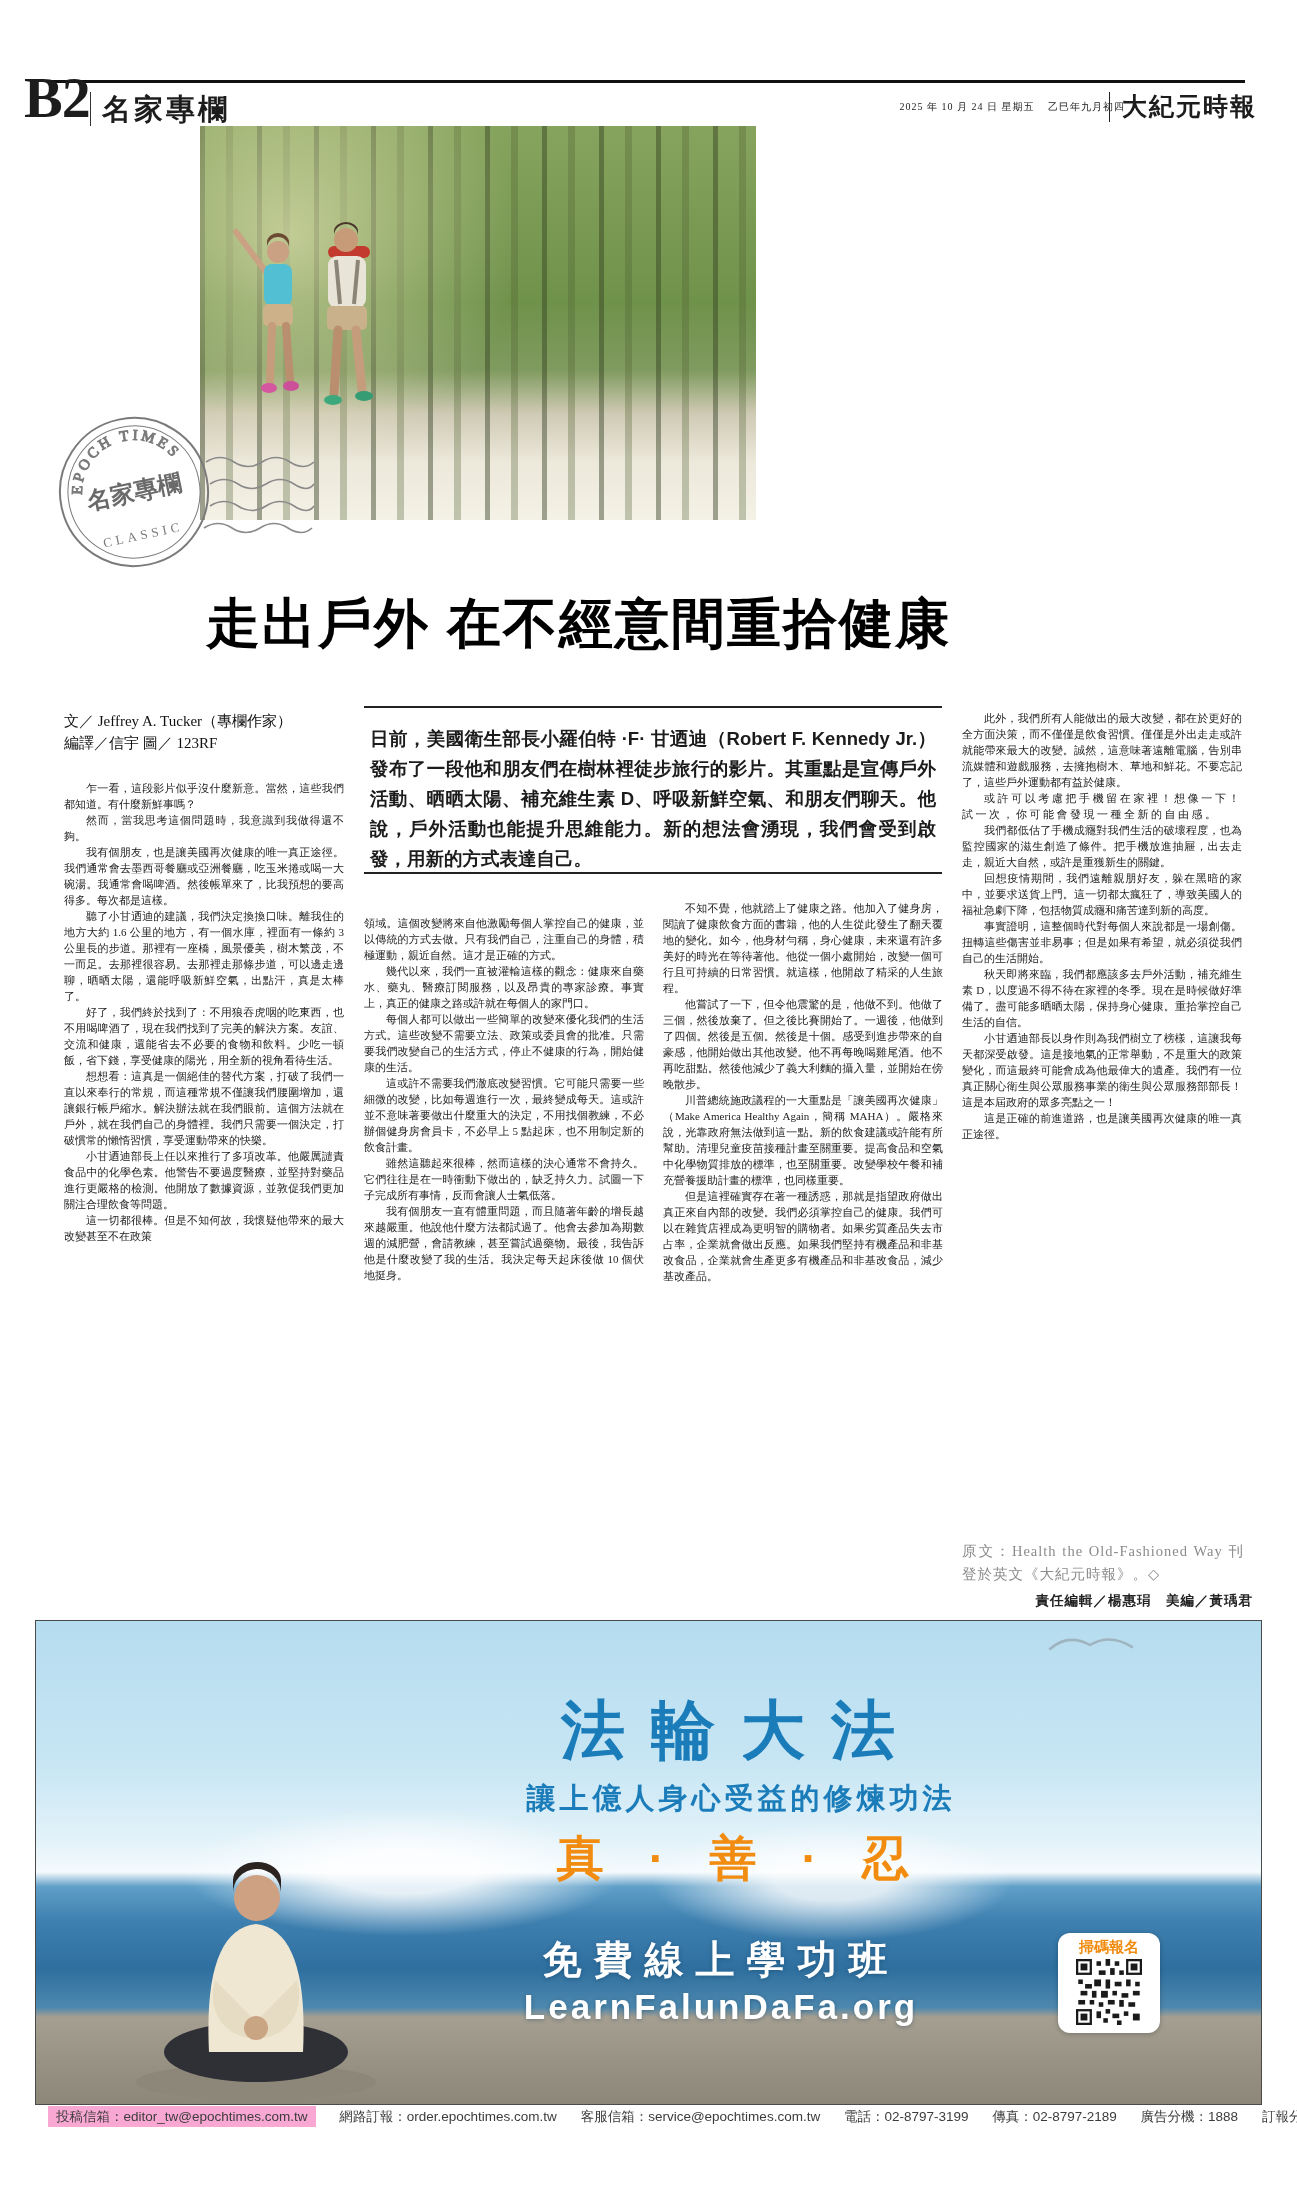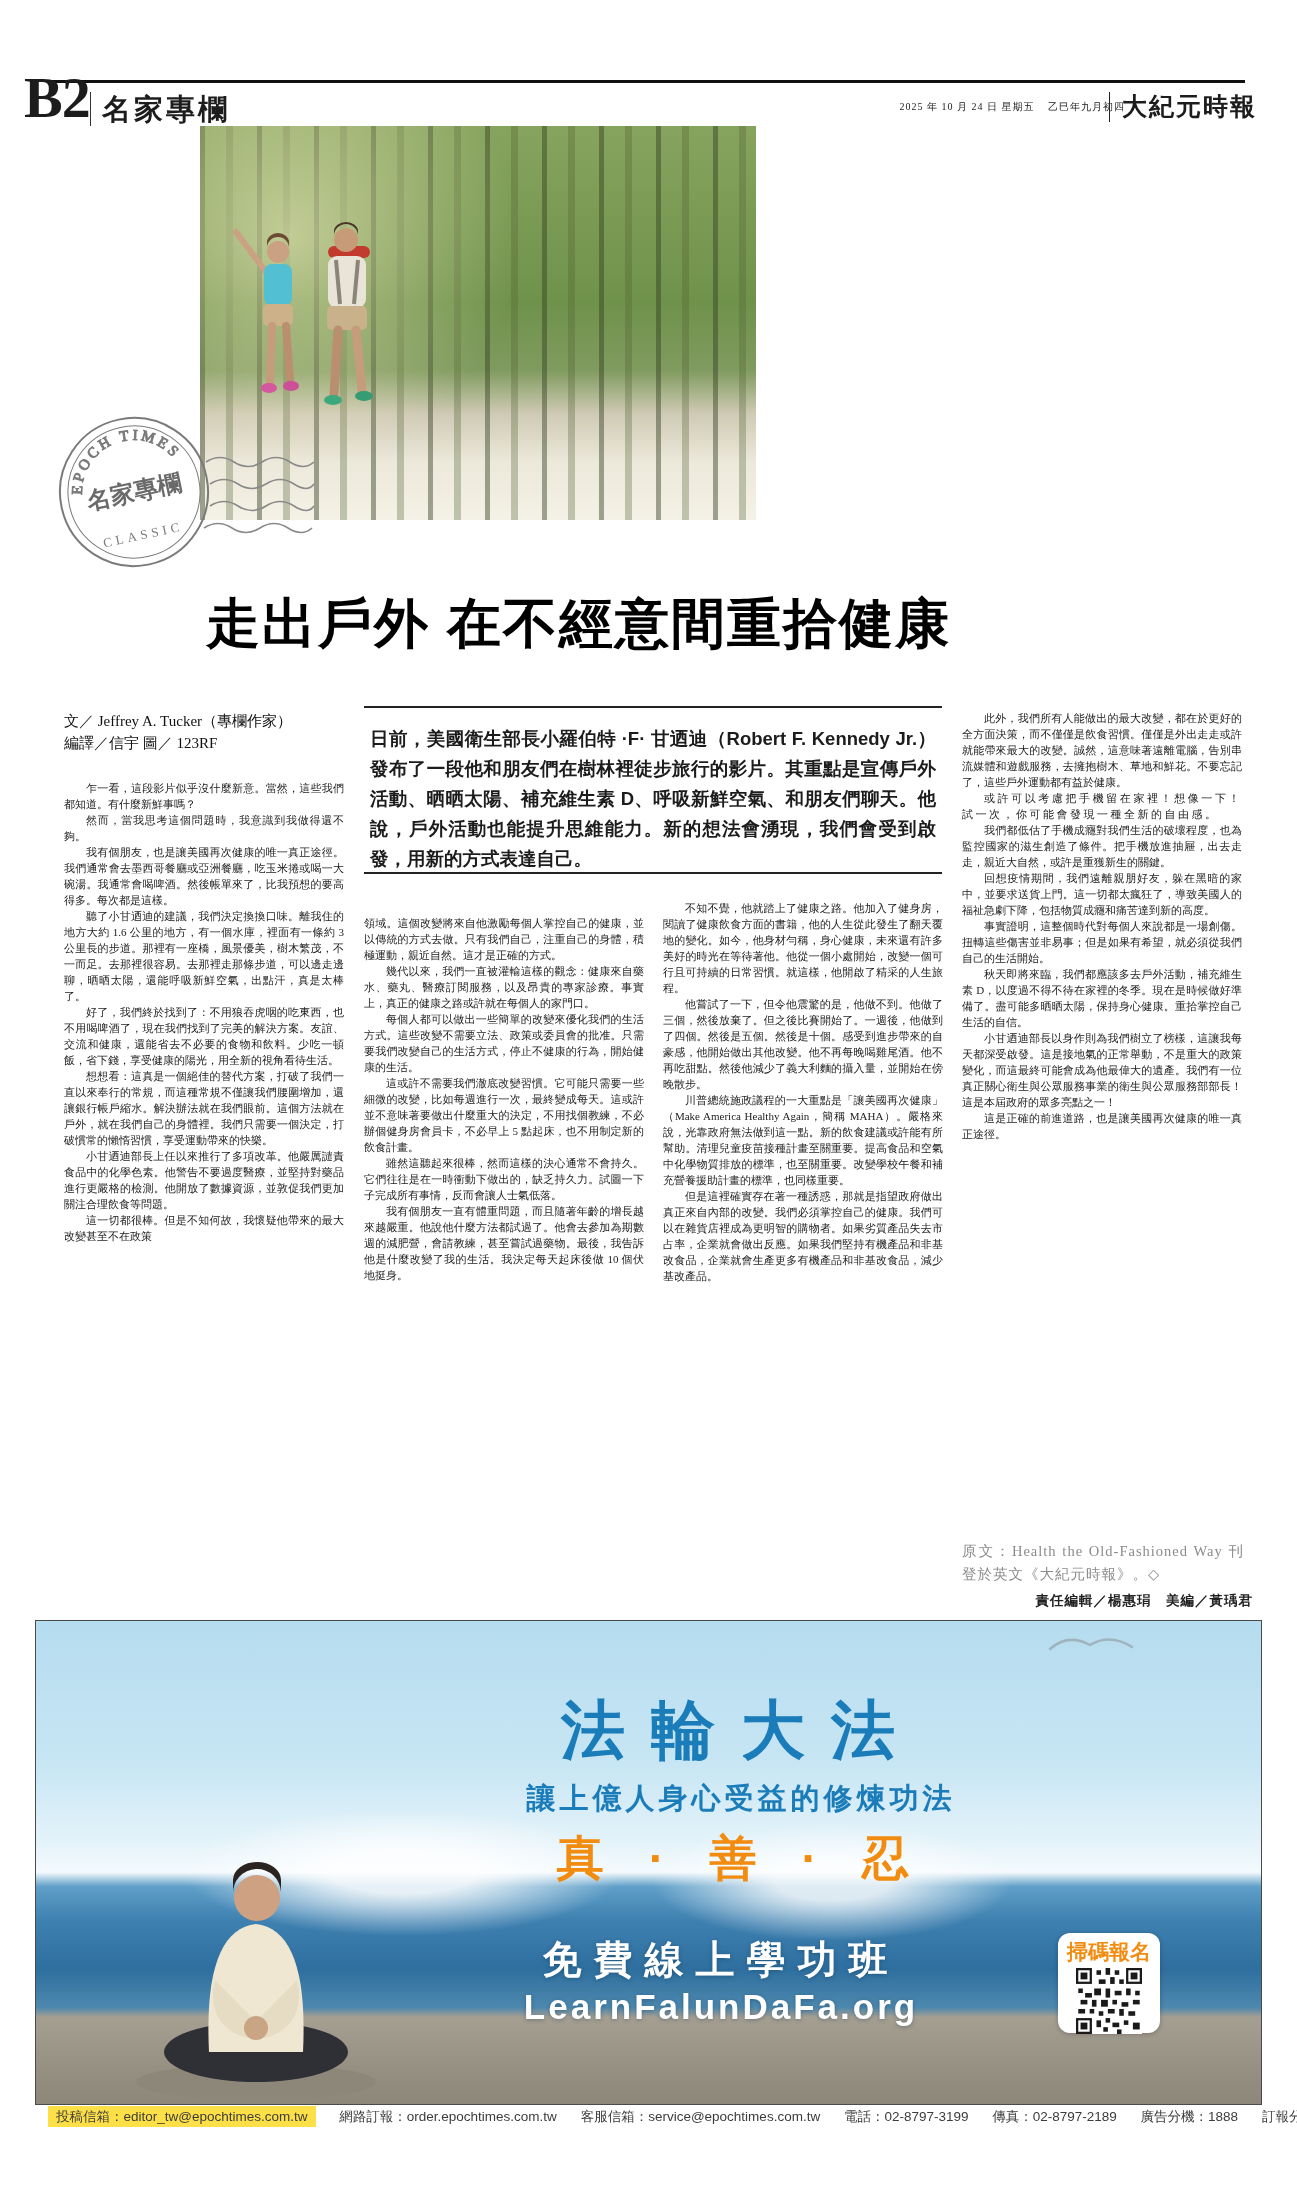--- a/index.html
+++ b/index.html
@@ -62,30 +62,30 @@
   .ad-motto{position:absolute;left:385px;top:206px;width:640px;text-align:center;font-size:47px;
      font-weight:900;letter-spacing:16px;font-family:"Liberation Sans","DejaVu Sans",sans-serif;}
   .ad-cta{position:absolute;left:365px;top:312px;width:640px;text-align:center;font-size:39px;
      font-weight:900;letter-spacing:12px;color:#fff;font-family:"Liberation Sans","DejaVu Sans",sans-serif;
      text-shadow:0 1px 4px rgba(0,40,70,0.35);}
   .ad-url{position:absolute;left:365px;top:366px;width:640px;text-align:center;font-size:35px;
      font-weight:900;letter-spacing:3px;color:#fff;font-family:"Liberation Sans","DejaVu Sans",sans-serif;
      text-shadow:0 1px 4px rgba(0,40,70,0.35);}
   .qr-card{position:absolute;left:1022px;top:312px;width:102px;height:100px;background:#fff;
      border-radius:12px;box-shadow:0 1px 5px rgba(0,0,0,0.25);text-align:center;}
-  .qr-label{font-size:21px;font-weight:900;margin-top:5px;
+  .qr-label{font-size:15px;font-weight:900;margin-top:5px;
      font-family:"Liberation Sans","DejaVu Sans",sans-serif;}
   .qr-svg{width:66px;height:66px;margin-top:2px;}
   .meditator{position:absolute;left:95px;bottom:4px;width:250px;height:310px;}
   .gull{position:absolute;left:1010px;top:10px;width:90px;height:28px;}
   
   .footer{position:absolute;left:48px;top:2096px;width:1210px;font-size:13.5px;color:#3c3c3c;
      font-family:"Liberation Sans","DejaVu Sans",sans-serif;white-space:nowrap;}
   .footer .chip{margin-right:20px;}
-  .footer .chip.hl{background:#fde047;padding:3px 8px;}
+  .footer .chip.hl{background:#f9a8d4;padding:3px 8px;}
 </style>
 </head>
 <body>
 
 <div class="page">
 
   <div class="head-rule"></div>
   <div class="edition">B2</div>
   <div class="head-divider"></div>
   <div class="section-title">名家專欄</div>

